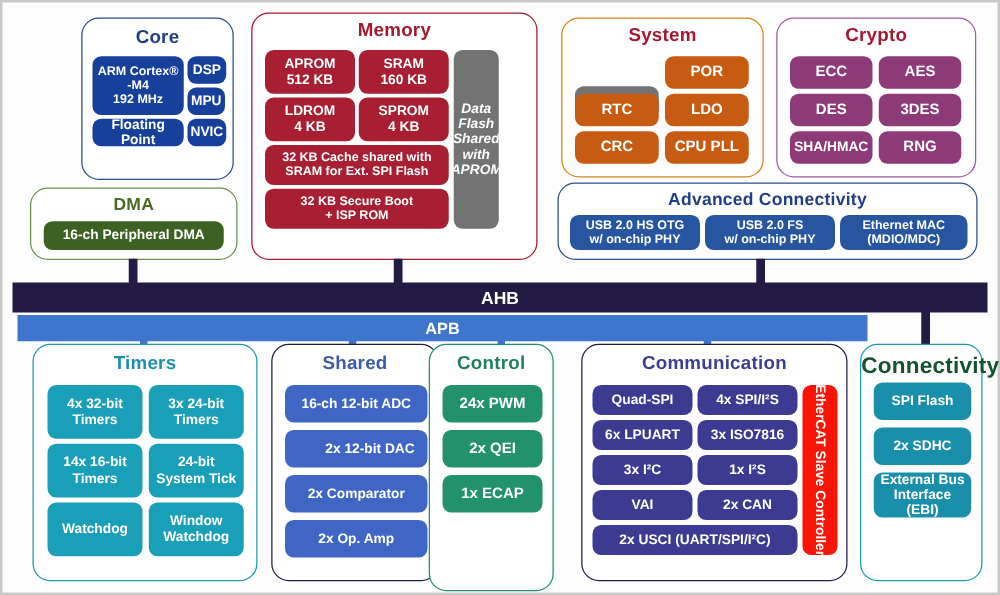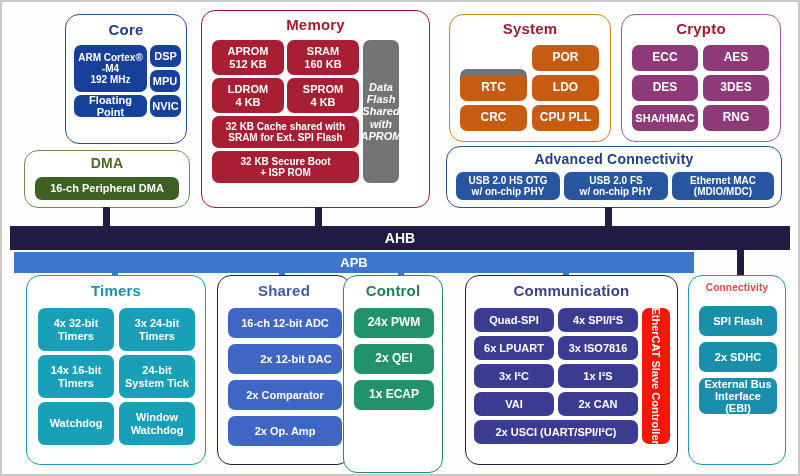--- a/index.html
+++ b/index.html
@@ -189,20 +189,20 @@
     <div class="chip" style="left:92px;top:88px;width:80px;height:24px;background:#3b3b92;font-size:11px;">1x I²S</div>
     <div class="chip" style="left:8px;top:116px;width:80px;height:24px;background:#3b3b92;font-size:11px;">VAI</div>
     <div class="chip" style="left:92px;top:116px;width:80px;height:24px;background:#3b3b92;font-size:11px;">2x CAN</div>
     <div class="chip" style="left:8px;top:144px;width:164px;height:24px;background:#3b3b92;font-size:11px;">2x USCI (UART/SPI/I²C)</div>
     <div class="chip" style="left:176px;top:32px;width:28px;height:136px;background:#fa1405;font-size:11px;">
       <span class="rot">EtherCAT Slave Controller</span>
     </div>
   </div>
 
   <div class="panel" style="left:686px;top:273px;width:98px;height:190px;border-color:#1a9cb0;">
-    <div class="ptitle" style="color:#ef4444;font-size:10px;margin-top:7px;">Connectivity</div>
+    <div class="ptitle" style="color:#14532d;font-size:18px;margin-top:7px;">Connectivity</div>
     <div class="chip" style="left:10px;top:30px;width:78px;height:30px;background:#1a8fab;font-size:11px;">SPI Flash</div>
     <div class="chip" style="left:10px;top:66px;width:78px;height:30px;background:#1a8fab;font-size:11px;">2x SDHC</div>
     <div class="chip" style="left:10px;top:102px;width:78px;height:36px;background:#1a8fab;font-size:11px;white-space:pre-line;">External Bus
 Interface (EBI)</div>
   </div>
 
 </div>
 
 </body></html>

